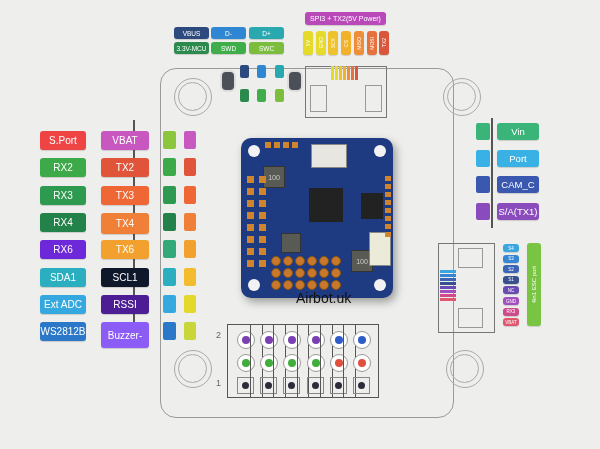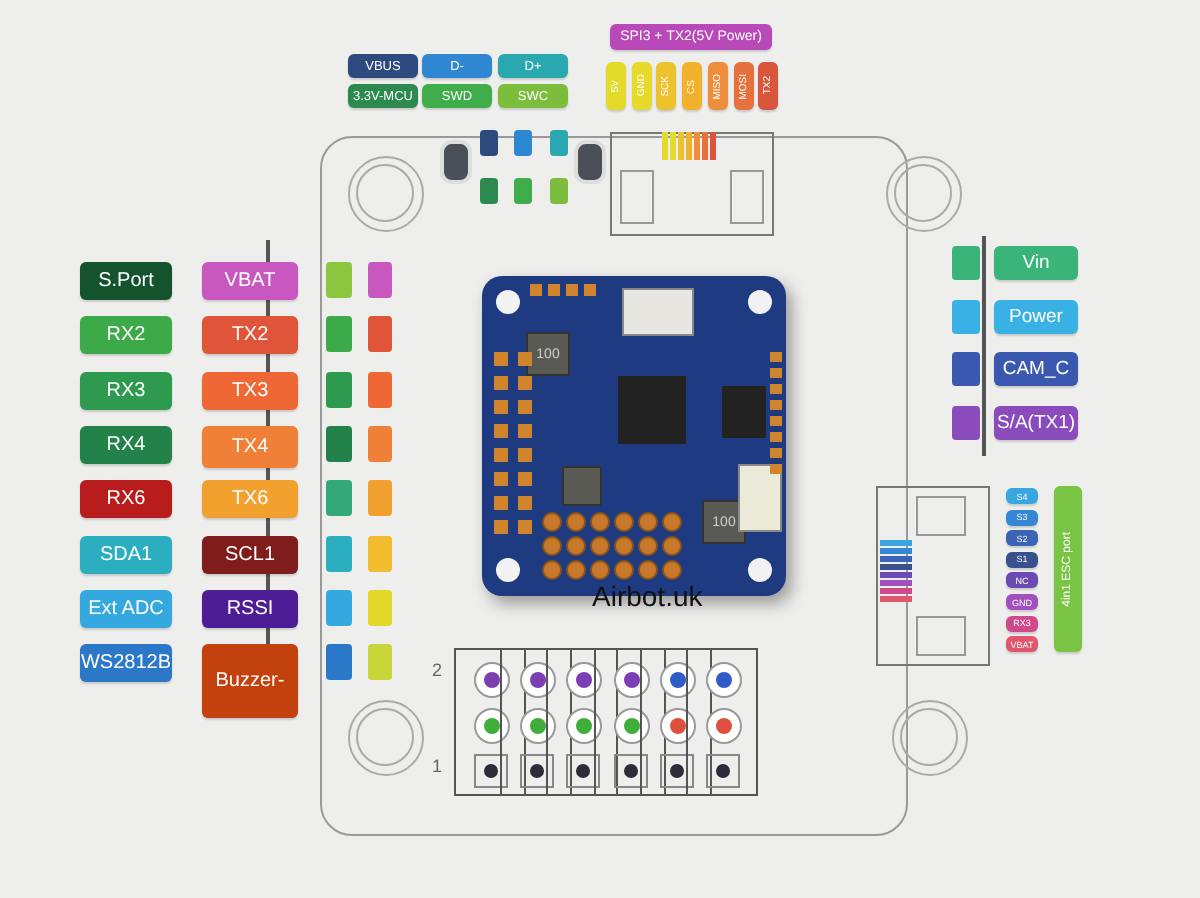--- a/index.html
+++ b/index.html
@@ -102,59 +102,59 @@
     </div>
     <div class="lbl" style="left:366.5px;top:31px;width:10px;height:24px;background:#e7713d">
       <div class="vtext" style="font-size:5px">MOSI</div>
     </div>
     <div class="lbl" style="left:379.2px;top:31px;width:10px;height:24px;background:#d9553c">
       <div class="vtext" style="font-size:5px">TX2</div>
     </div>
   </div>
 
 <div id="left-labels">
-    <div class="lbl" style="left:40px;top:131px;width:46px;height:19px;background:#14532d">S.Port</div>
+    <div class="lbl" style="left:40px;top:131px;width:46px;height:19px;background:#ef4444">S.Port</div>
     <div class="lbl" style="left:101px;top:131px;width:48px;height:19px;background:#c957c0">VBAT</div>
     <div class="pad" style="left:163px;top:131px;width:13px;height:18px;background:#8cc63f"></div>
     <div class="pad" style="left:184px;top:131px;width:12px;height:18px;background:#c957c0"></div>
     <div class="lbl" style="left:40px;top:158.3px;width:46px;height:19px;background:#3daa4a">RX2</div>
     <div class="lbl" style="left:101px;top:158.3px;width:48px;height:19px;background:#e0553a">TX2</div>
     <div class="pad" style="left:163px;top:158.3px;width:13px;height:18px;background:#3daa4a"></div>
     <div class="pad" style="left:184px;top:158.3px;width:12px;height:18px;background:#e0553a"></div>
     <div class="lbl" style="left:40px;top:185.6px;width:46px;height:19px;background:#2e9a50">RX3</div>
     <div class="lbl" style="left:101px;top:185.6px;width:48px;height:19px;background:#ee6735">TX3</div>
     <div class="pad" style="left:163px;top:185.6px;width:13px;height:18px;background:#2e9a50"></div>
     <div class="pad" style="left:184px;top:185.6px;width:12px;height:18px;background:#ee6735"></div>
     <div class="lbl" style="left:40px;top:212.9px;width:46px;height:19px;background:#23814a">RX4</div>
     <div class="lbl" style="left:101px;top:212.9px;width:48px;height:21px;background:#f08037">TX4</div>
     <div class="pad" style="left:163px;top:212.9px;width:13px;height:18px;background:#23814a"></div>
     <div class="pad" style="left:184px;top:212.9px;width:12px;height:18px;background:#f08037"></div>
-    <div class="lbl" style="left:40px;top:240.2px;width:46px;height:19px;background:#b91c1c">RX6</div>
+    <div class="lbl" style="left:40px;top:240.2px;width:46px;height:19px;background:#6d28d9">RX6</div>
     <div class="lbl" style="left:101px;top:240.2px;width:48px;height:19px;background:#f2a12f">TX6</div>
     <div class="pad" style="left:163px;top:240.2px;width:13px;height:18px;background:#33a97a"></div>
     <div class="pad" style="left:184px;top:240.2px;width:12px;height:18px;background:#f2a12f"></div>
     <div class="lbl" style="left:40px;top:267.5px;width:46px;height:19px;background:#2bafc0">SDA1</div>
-    <div class="lbl" style="left:101px;top:267.5px;width:48px;height:19px;background:#7f1d1d">SCL1</div>
+    <div class="lbl" style="left:101px;top:267.5px;width:48px;height:19px;background:#0f172a">SCL1</div>
     <div class="pad" style="left:163px;top:267.5px;width:13px;height:18px;background:#2bafc0"></div>
     <div class="pad" style="left:184px;top:267.5px;width:12px;height:18px;background:#f3bb2e"></div>
     <div class="lbl" style="left:40px;top:294.8px;width:46px;height:19px;background:#35a8e0">Ext ADC</div>
     <div class="lbl" style="left:101px;top:294.8px;width:48px;height:19px;background:#4c1d95">RSSI</div>
     <div class="pad" style="left:163px;top:294.8px;width:13px;height:18px;background:#35a8e0"></div>
     <div class="pad" style="left:184px;top:294.8px;width:12px;height:18px;background:#e4d82a"></div>
     <div class="lbl" style="left:40px;top:322.1px;width:46px;height:19px;background:#2b78c8">WS2812B</div>
-    <div class="lbl" style="left:101px;top:322.1px;width:48px;height:37px;background:#c2410c">Buzzer-</div>
+    <div class="lbl" style="left:101px;top:322.1px;width:48px;height:26px;background:#8b5cf6">Buzzer-</div>
     <div class="pad" style="left:163px;top:322.1px;width:13px;height:18px;background:#2b78c8"></div>
     <div class="pad" style="left:184px;top:322.1px;width:12px;height:18px;background:#c8d63a"></div>
   </div>
 
 <div id="right-labels">
     <div class="pad" style="left:476px;top:123px;width:14px;height:17px;background:#3bb47a"></div>
     <div class="lbl" style="left:497px;top:123px;width:42px;height:17px;font-size:9.5px;background:#3bb47a">Vin</div>
     <div class="pad" style="left:476px;top:149.5px;width:14px;height:17px;background:#3ab1e4"></div>
-    <div class="lbl" style="left:497px;top:149.5px;width:42px;height:17px;font-size:9.5px;background:#3ab1e4">Power</div>
+    <div class="lbl" style="left:497px;top:149.5px;width:42px;height:17px;font-size:9.5px;background:#3ab1e4">Port</div>
     <div class="pad" style="left:476px;top:176px;width:14px;height:17px;background:#3a58b0"></div>
     <div class="lbl" style="left:497px;top:176px;width:42px;height:17px;font-size:9.5px;background:#3a58b0">CAM_C</div>
     <div class="pad" style="left:476px;top:202.5px;width:14px;height:17px;background:#8a4cbc"></div>
     <div class="lbl" style="left:497px;top:202.5px;width:42px;height:17px;font-size:9.5px;background:#8a4cbc">S/A(TX1)</div>
   </div>
 
 <div id="esc-pins">
     <div class="lbl" style="left:503px;top:244px;width:16px;height:8px;font-size:4.5px;background:#3aa6e0">S4</div>
     <div class="lbl" style="left:503px;top:254.6px;width:16px;height:8px;font-size:4.5px;background:#3586d4">S3</div>
     <div class="lbl" style="left:503px;top:265.2px;width:16px;height:8px;font-size:4.5px;background:#3b64b7">S2</div>

